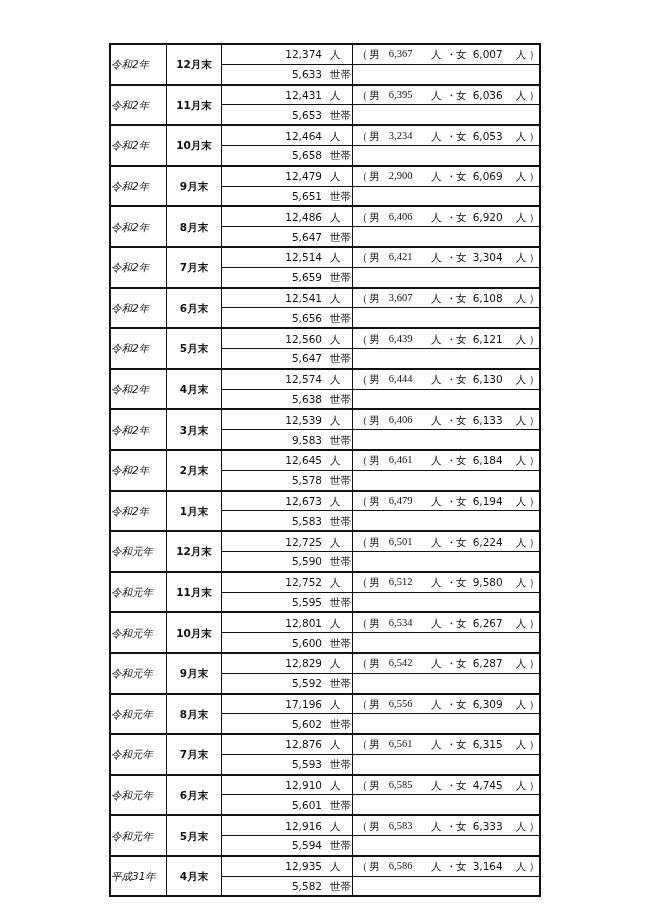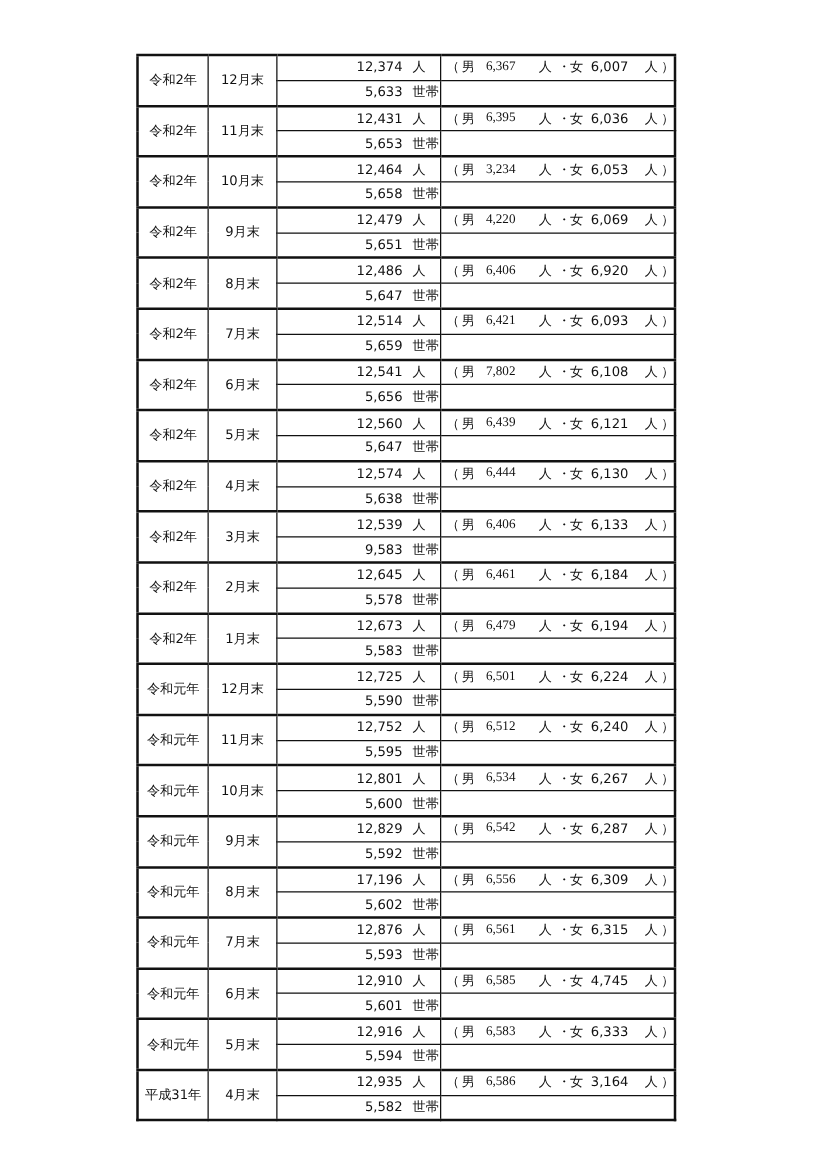--- a/index.html
+++ b/index.html
@@ -7,22 +7,22 @@
          font-family: "DejaVu Sans", "Liberation Sans", sans-serif; color: #111; }
   table.pop {
     position: absolute; left: 109px; top: 43px;
     width: 432px; border-collapse: collapse; table-layout: fixed;
     border: 2px solid #111;
   }
   table.pop td {
     border: 1px solid #111; padding: 0; height: 18.8px;
     font-size: 10.5px; line-height: 18px; white-space: nowrap; overflow: hidden;
   }
-  td.era { width: 55px; text-align: center; border-right: 2px solid #111; }
-  td.month { width: 54px; text-align: center; border-right: 2px solid #111; }
+  td.era { width: 55px; border-right: 2px solid #111; font-style: italic; }
+  td.month { width: 54px; text-align: center; border-right: 2px solid #111; font-weight: bold; }
   td.total { width: 130px; text-align: right; padding-right: 6px; border-right: 2px solid #111; }
   td.breakdown { text-align: left; }
   tr.grp-top td { border-top: 2px solid #111; }
   .num { display: inline-block; text-align: center; }
   .unit { display: inline-block; width: 30px; text-align: left; padding-left: 8px; box-sizing: border-box; }
   .bd { display: flex; align-items: center; padding-left: 4px; }
   .bd .paren-open { width: 14px; }
   .bd .m-label { width: 22px; }
   .bd .m-num { width: 36px; text-align: left; font-family: Liberation Serif, serif; }
   .bd .m-unit { width: 22px; text-align: center; margin-left: 6px; }
@@ -121,21 +121,21 @@
   <tr class="grp-top">
     <td class="era" rowspan="2">令和2年</td>
     <td class="month" rowspan="2">9月末</td>
     <td class="total">
       <span class="num">12,479</span><span class="unit">人</span>
     </td>
     <td class="breakdown">
       <div class="bd">
         <span class="paren-open">（</span>
         <span class="m-label">男</span>
-        <span class="m-num">4,220</span>
+        <span class="m-num">2,900</span>
         <span class="m-unit">人</span>
         <span class="sep">・</span>
         <span class="f-label">女</span>
         <span class="f-num">6,069</span>
         <span class="f-unit">人</span>
         <span class="paren-close">）</span>
       </div>
     </td>
   </tr>
   <tr>
@@ -179,21 +179,21 @@
       <span class="num">12,514</span><span class="unit">人</span>
     </td>
     <td class="breakdown">
       <div class="bd">
         <span class="paren-open">（</span>
         <span class="m-label">男</span>
         <span class="m-num">6,421</span>
         <span class="m-unit">人</span>
         <span class="sep">・</span>
         <span class="f-label">女</span>
-        <span class="f-num">6,093</span>
+        <span class="f-num">3,304</span>
         <span class="f-unit">人</span>
         <span class="paren-close">）</span>
       </div>
     </td>
   </tr>
   <tr>
     <td class="total">
       <span class="num">5,659</span><span class="unit">世帯</span>
     </td>
     <td class="breakdown"></td>
@@ -202,21 +202,21 @@
   <tr class="grp-top">
     <td class="era" rowspan="2">令和2年</td>
     <td class="month" rowspan="2">6月末</td>
     <td class="total">
       <span class="num">12,541</span><span class="unit">人</span>
     </td>
     <td class="breakdown">
       <div class="bd">
         <span class="paren-open">（</span>
         <span class="m-label">男</span>
-        <span class="m-num">7,802</span>
+        <span class="m-num">3,607</span>
         <span class="m-unit">人</span>
         <span class="sep">・</span>
         <span class="f-label">女</span>
         <span class="f-num">6,108</span>
         <span class="f-unit">人</span>
         <span class="paren-close">）</span>
       </div>
     </td>
   </tr>
   <tr>
@@ -395,21 +395,21 @@
       <span class="num">12,752</span><span class="unit">人</span>
     </td>
     <td class="breakdown">
       <div class="bd">
         <span class="paren-open">（</span>
         <span class="m-label">男</span>
         <span class="m-num">6,512</span>
         <span class="m-unit">人</span>
         <span class="sep">・</span>
         <span class="f-label">女</span>
-        <span class="f-num">6,240</span>
+        <span class="f-num">9,580</span>
         <span class="f-unit">人</span>
         <span class="paren-close">）</span>
       </div>
     </td>
   </tr>
   <tr>
     <td class="total">
       <span class="num">5,595</span><span class="unit">世帯</span>
     </td>
     <td class="breakdown"></td>

